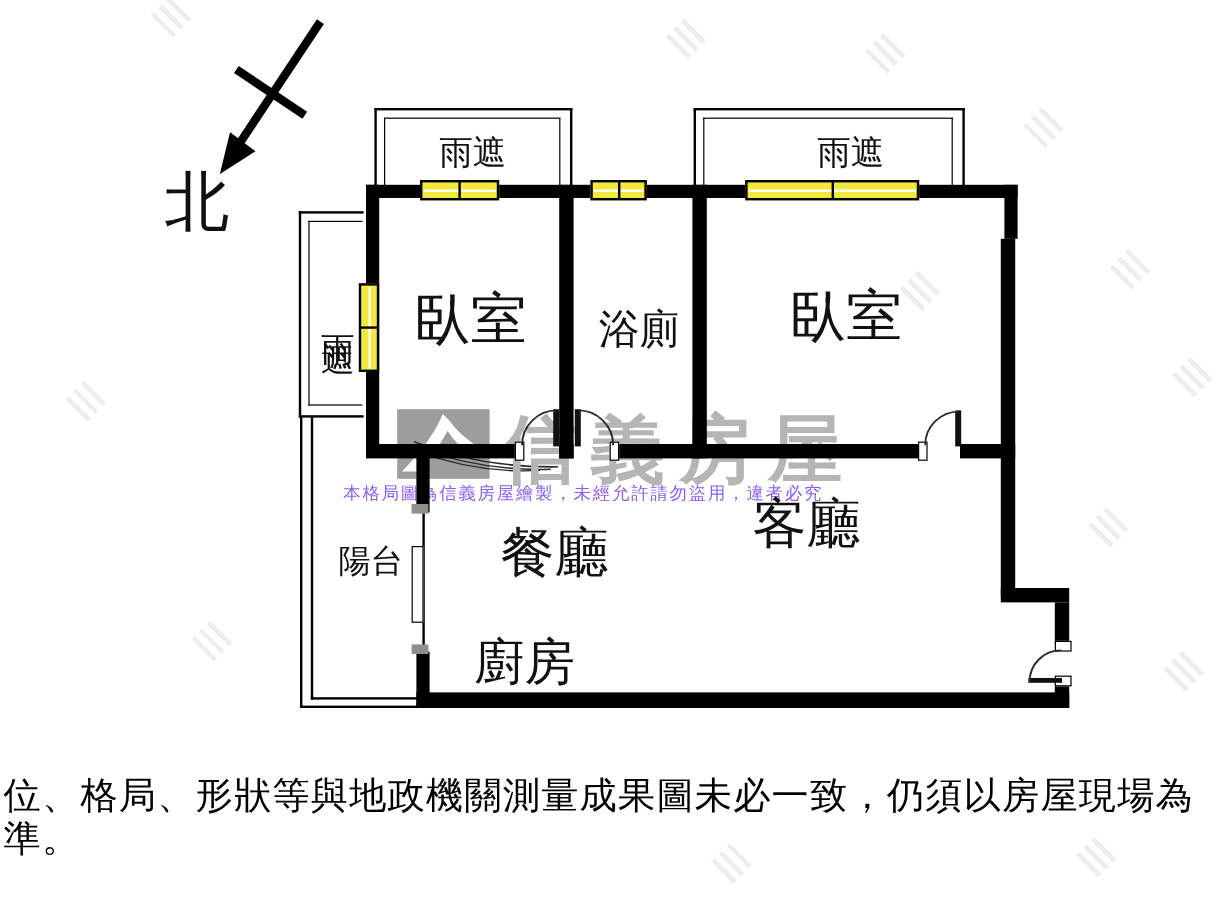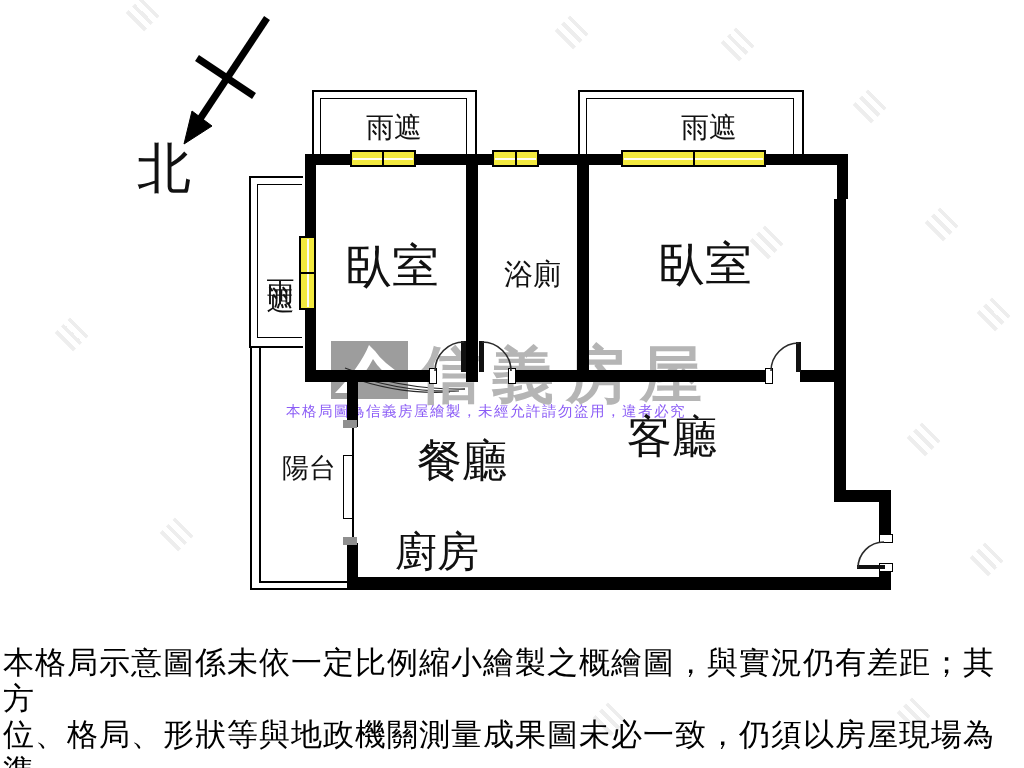--- a/index.html
+++ b/index.html
@@ -158,24 +158,23 @@
   </g>
 </svg>
 
 <div class="room-label" style="left:164px;top:169px;font-size:54px;">北</div>
 
 <div class="canopy-label" style="left:394px;top:128px;">雨遮</div>
 <div class="canopy-label" style="left:709px;top:128px;">雨遮</div>
 <div class="canopy-label vertical" style="left:280px;top:262px;">雨遮</div>
 
 <div class="room-label" style="left:392px;top:266px;font-size:47px;">臥室</div>
-<div class="room-label" style="left:533px;top:275px;font-size:29px;">浴廁</div>
+<div class="room-label" style="left:533px;top:275px;font-size:34px;">浴廁</div>
 <div class="room-label" style="left:705px;top:264px;font-size:47px;">臥室</div>
 <div class="room-label" style="left:462px;top:441px;font-size:45px;margin-top:20px;">餐廳</div>
 <div class="room-label" style="left:672px;top:437px;font-size:45px;">客廳</div>
 <div class="room-label" style="left:437px;top:552px;font-size:42px;">廚房</div>
 <div class="room-label" style="left:309px;top:468px;font-size:27px;">陽台</div>
 
 <div class="disclaimer">
-  <div>本格局示意圖係未依一定比例縮小繪製之概繪圖，與實況仍有差距；其方</div>
   <div>位、格局、形狀等與地政機關測量成果圖未必一致，仍須以房屋現場為準。</div>
 
 </div>
 
 </body></html>

